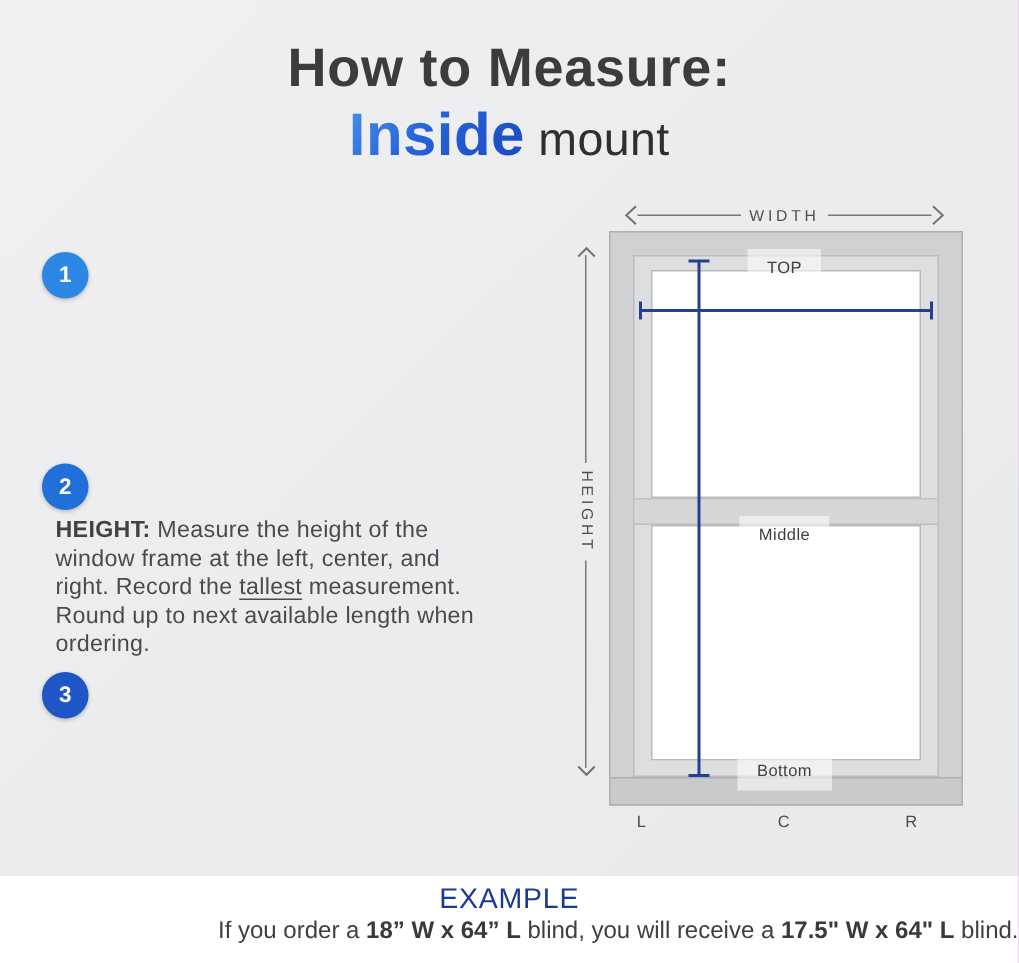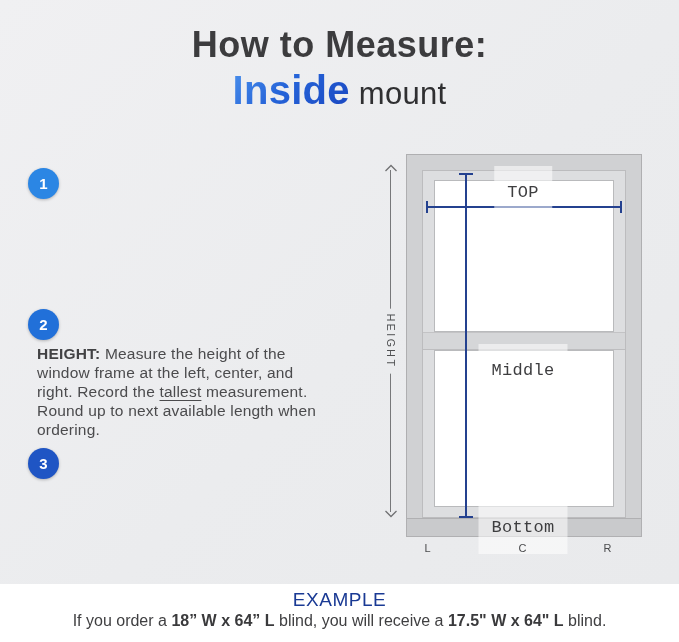--- a/index.html
+++ b/index.html
@@ -40,21 +40,21 @@
         background:#dddee0;border:1px solid #bcbcbe;box-sizing:border-box;}
   .pane{position:absolute;background:#ffffff;border:1px solid #b9babc;box-sizing:border-box;}
   .pane-top{left:434px;top:180px;width:180px;height:152px;}
   .pane-bottom{left:434px;top:350px;width:180px;height:157px;}
   .mid-rail{position:absolute;left:423px;top:332px;width:202px;height:18px;background:#d5d6d8;
         border-top:1px solid #c3c3c5;border-bottom:1px solid #bdbdbf;box-sizing:border-box;}
   .sill{position:absolute;left:406px;top:518px;width:236px;height:19px;background:#c9cacc;
         border:1px solid #b0b0b2;box-sizing:border-box;}
 
   .chip{position:absolute;left:523px;transform:translateX(-50%);background:rgba(255,255,255,.55);
-        padding:17px 13px;font-size:17px;color:#3e3e40;letter-spacing:.3px;white-space:nowrap;font-family:Liberation Mono, monospace;}
+        padding:7px 13px;font-size:11px;color:#3e3e40;letter-spacing:.3px;white-space:nowrap;}
   #chip-top{top:166px;}
   #chip-middle{top:344px;}
   #chip-bottom{top:501px;}
 
   
   .m-hline{position:absolute;left:427px;top:206px;width:194px;height:2px;}
   .m-hline .tick{position:absolute;width:2px;height:12px;top:-5px;}
   .m-vline{position:absolute;left:465px;top:174px;width:2px;height:343px;}
   .m-vline .tick{position:absolute;width:14px;height:2px;left:-6px;}
 
@@ -75,21 +75,21 @@
 
   
   .lcr{position:absolute;top:542px;font-size:11px;letter-spacing:1px;color:#4a4b4d;transform:translateX(-50%);}
   #lbl-l{left:428px;}
   #lbl-c{left:523px;}
   #lbl-r{left:608px;}
 
   
   .footer{position:absolute;left:0;top:584px;width:679px;height:58px;background:#ffffff;text-align:center;}
   .example-heading{margin-top:5px;font-size:19px;font-weight:400;letter-spacing:.5px;}
-  .example-line{margin-top:1px;font-size:16px;color:#3f3f41;white-space:nowrap;}
+  .example-line{margin-top:1px;font-size:16px;color:#3f3f41;white-space:nowrap;text-align:right;}
   .example-line b{color:#3a3a3c;}
 </style>
 </head>
 <body>
 
 <div class="stage">
 
   <div class="main">
 
     <div class="title-wrap">
@@ -114,20 +114,31 @@
         <span>3</span>
       </div>
 
     <div class="win-outer"></div>
     <div class="win-opening"></div>
     <div class="pane pane-top"></div>
     <div class="mid-rail"></div>
     <div class="pane pane-bottom"></div>
     <div class="sill"></div>
 
+    <div class="w-arrow">
+      <svg width="9" height="15">
+          <polyline points="8,1.5 1.5,7.5 8,13.5" fill="none" stroke="#707173" stroke-width="1.3"></polyline>
+        </svg>
+      <div class="line"></div>
+      <span class="arrow-label">WIDTH</span>
+      <div class="line"></div>
+      <svg width="9" height="15">
+          <polyline points="1,1.5 7.5,7.5 1,13.5" fill="none" stroke="#707173" stroke-width="1.3"></polyline>
+        </svg>
+    </div>
 
     <div class="h-arrow">
       <div class="vline"></div>
       <svg class="cap-top" width="14" height="8">
           <polyline points="1.5,7 7,1.5 12.5,7" fill="none" stroke="#707173" stroke-width="1.3"></polyline>
         </svg>
       <svg class="cap-bottom" width="14" height="8">
           <polyline points="1.5,1 7,6.5 12.5,1" fill="none" stroke="#707173" stroke-width="1.3"></polyline>
         </svg>
       <div class="rot-label">HEIGHT</div>

